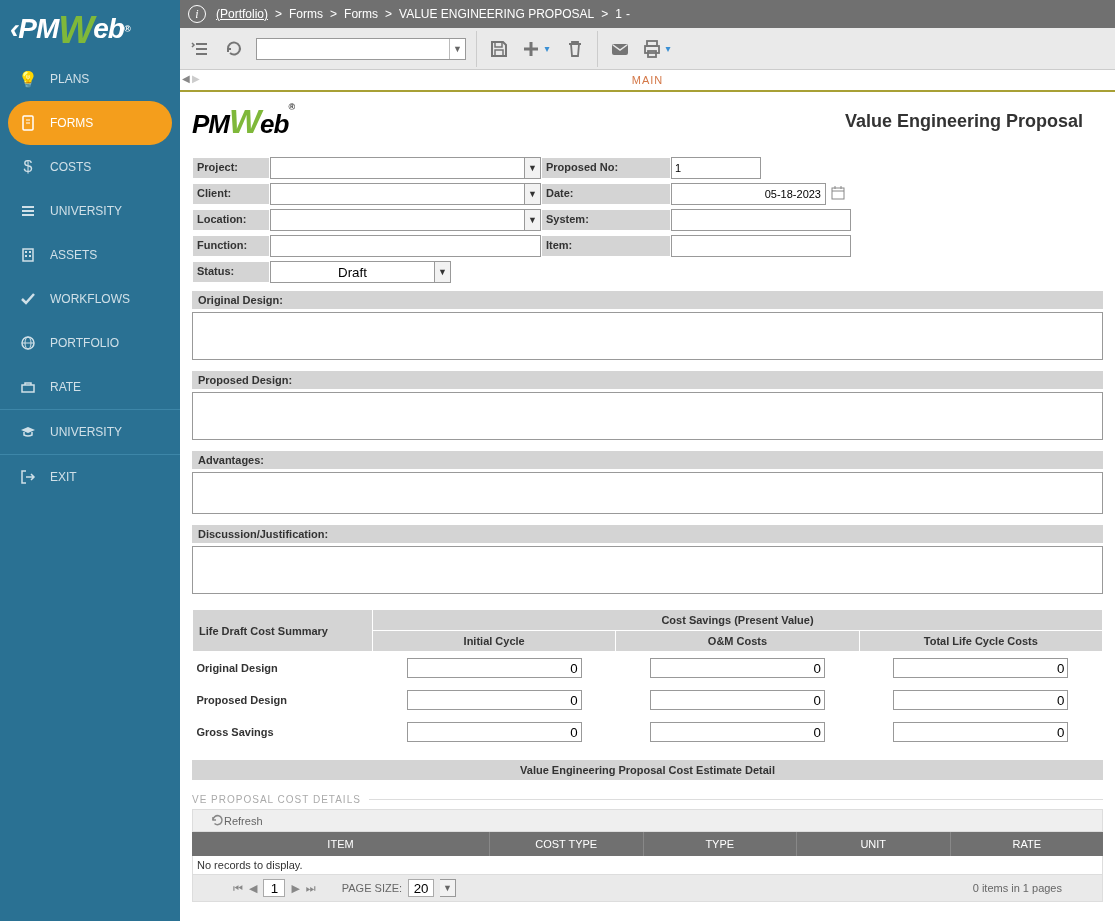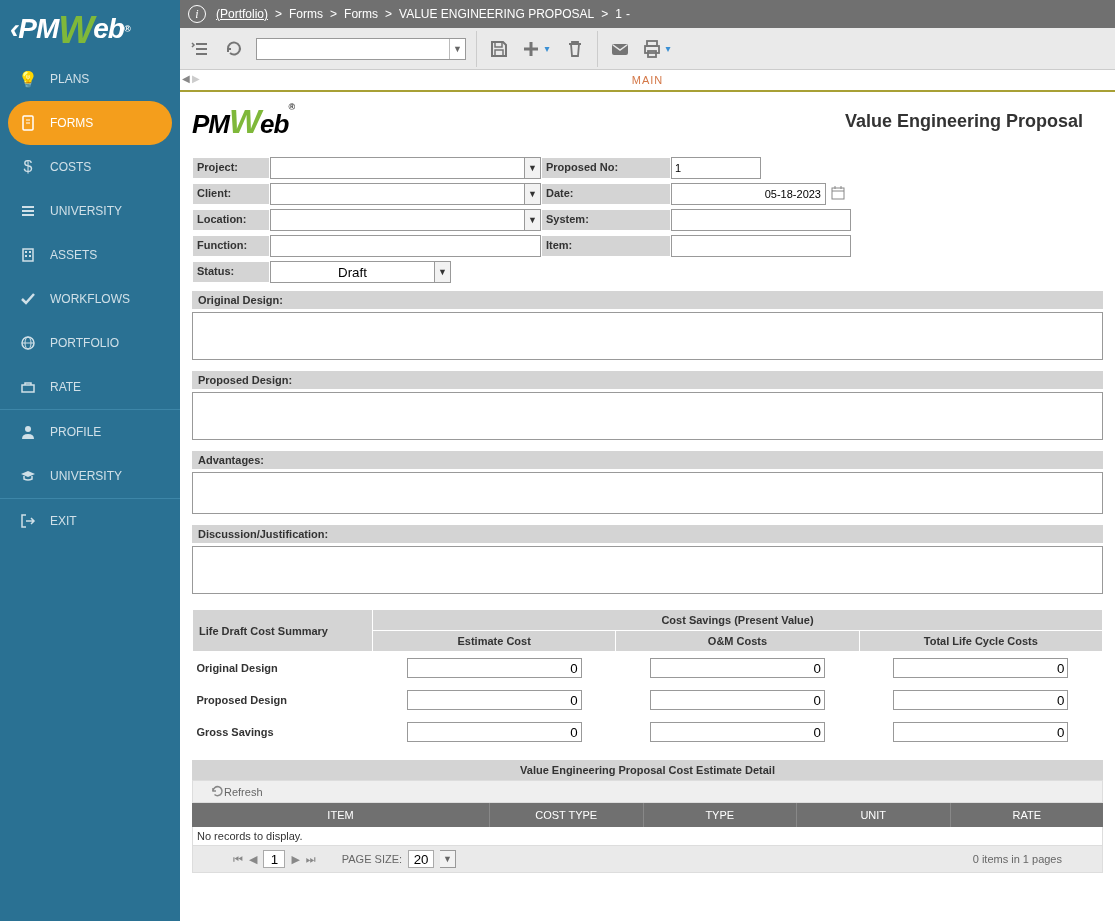--- a/index.html
+++ b/index.html
@@ -154,29 +154,20 @@
             <rect x="2" y="6" width="12" height="7" fill="none" stroke="#d0e0e8" stroke-width="1.5"></rect>
             <path d="M5 6 V4 H11 V6" fill="none" stroke="#d0e0e8" stroke-width="1.5"></path>
           </svg>
       </span>
       <span>RATE</span>
     </div>
     <div class="sidebar-divider"></div>
     <div class="sidebar-item">
       <span class="icon">
         <svg width="16" height="16" viewBox="0 0 16 16">
-            <circle cx="8" cy="5" r="3" fill="#d0e0e8"></circle>
-            <path d="M2 15 Q2 10 8 10 Q14 10 14 15 Z" fill="#d0e0e8"></path>
-          </svg>
-      </span>
-      <span>PROFILE</span>
-    </div>
-    <div class="sidebar-item">
-      <span class="icon">
-        <svg width="16" height="16" viewBox="0 0 16 16">
             <path d="M1 6 L8 3 L15 6 L8 9 Z" fill="#d0e0e8"></path>
             <path d="M4 8 V11 Q8 13 12 11 V8" fill="none" stroke="#d0e0e8" stroke-width="1.5"></path>
           </svg>
       </span>
       <span>UNIVERSITY</span>
     </div>
     <div class="sidebar-divider"></div>
     <div class="sidebar-item">
       <span class="icon">
         <svg width="16" height="16" viewBox="0 0 16 16">
@@ -360,21 +351,21 @@
       <textarea class="big-ta" style=""></textarea>
 
       
       <table class="cost-table">
         <tbody>
             <tr>
           <td class="h1" rowspan="2" style="width:180px">Life Draft Cost Summary</td>
           <td class="h2" colspan="3">Cost Savings (Present Value)</td>
         </tr>
         <tr>
-          <td class="h2">Estimate Cost</td>
+          <td class="h2">Initial Cycle</td>
           <td class="h2">O&amp;M Costs</td>
           <td class="h2">Total Life Cycle Costs</td>
         </tr>
         <tr>
           <td class="rowlbl">Original Design</td>
           <td class="num-cell"><input class="cost-num" value="0" style=""></td>
           <td class="num-cell"><input class="cost-num" value="0" style=""></td>
           <td class="num-cell"><input class="cost-num" value="0" style=""></td>
         </tr>
         <tr>
@@ -387,20 +378,21 @@
           <td class="rowlbl">Gross Savings</td>
           <td class="num-cell"><input class="cost-num" value="0" style=""></td>
           <td class="num-cell"><input class="cost-num" value="0" style=""></td>
           <td class="num-cell"><input class="cost-num" value="0" style=""></td>
         </tr>
       </tbody>
         </table>
 
       <div class="section-title-bar">Value Engineering Proposal Cost Estimate Detail</div>
 
+      <div class="fieldset-lbl">VE PROPOSAL COST DETAILS</div>
 
       <div class="grid-toolbar">
         <span>
           <svg width="13" height="13" viewBox="0 0 13 13">
               <path d="M2 6 A4.5 4.5 0 1 1 3.5 9.5" fill="none" stroke="#888" stroke-width="1.5"></path>
               <path d="M2 3 L2 6 L5 6" fill="none" stroke="#888" stroke-width="1.5"></path>
             </svg>
         </span>
         <span style="cursor:pointer">Refresh</span>
       </div>

